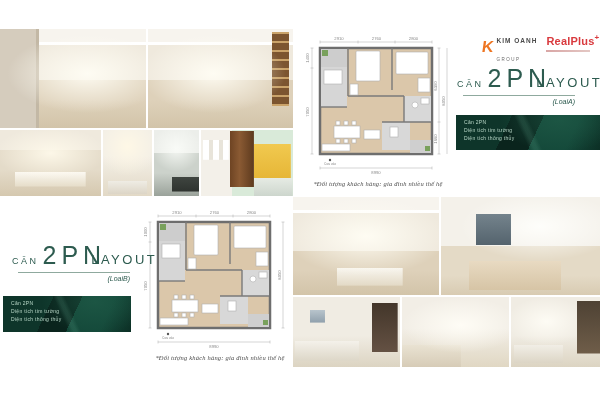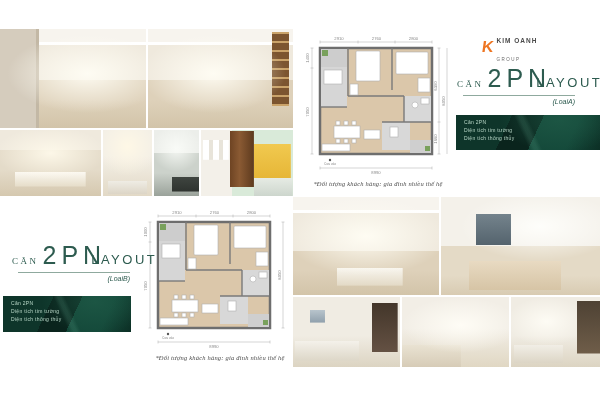--- a/index.html
+++ b/index.html
@@ -76,21 +76,21 @@
   .ko-name{font-size:6.5px;font-weight:bold;color:#4a4a4a;letter-spacing:1px;line-height:7px;}
   .ko-sub{font-size:4.5px;color:#6a6a6a;letter-spacing:1.5px;line-height:5px;}
   .rp{position:relative;padding-top:2px;}
   .rp-name{font-size:11px;font-weight:bold;color:#d93a3e;letter-spacing:.2px;line-height:11px;}
   .rp-plus{font-size:8px;vertical-align:super;}
   .rp-tag{margin-top:1px;height:2px;width:44px;background:linear-gradient(90deg,#c9807f,#d8b0ab);opacity:.7;}
 
   
   .sec-title{position:absolute;color:#2d5b4f;}
   .t-row{display:flex;align-items:baseline;white-space:nowrap;}
-  .t-prefix{font-size:9px;letter-spacing:2.5px;margin-right:4px;font-family:Liberation Serif, serif;}
+  .t-prefix{font-size:9px;letter-spacing:2.5px;margin-right:4px;}
   .t-big{font-size:25px;letter-spacing:5px;font-weight:400;position:relative;z-index:2;}
   .t-suffix{font-size:13px;letter-spacing:2.5px;margin-left:-15px;position:relative;z-index:1;}
   .t-rule{display:flex;flex-direction:column;align-items:flex-end;margin-top:2px;}
   .t-line{width:100%;border-top:1px solid #8fa99e;}
   .t-variant{font-size:7px;font-style:italic;margin-top:2px;color:#2d5b4f;}
 
   
   .infobox{position:absolute;color:#b9d8c8;overflow:hidden;
       background-image:
         linear-gradient(65deg, rgba(0,0,0,0) 46%, rgba(120,200,170,.14) 49% 51%, rgba(0,0,0,0) 54%),
@@ -118,20 +118,24 @@
   <div class="photo p5" style="left:154px;top:130px;width:45px;height:66px;"></div>
   <div class="photo p6" style="left:201px;top:130px;width:92px;height:66px;"></div>
 
   <div class="brand">
     <div class="ko">
       <span class="ko-mark">K</span>
       <span>
         <span class="ko-name">KIM OANH</span><br>
         <span class="ko-sub">GROUP</span>
       </span>
+    </div>
+    <div class="rp">
+      <span class="rp-name"><span>RealPlus</span><span class="rp-plus">+</span></span>
+      <div class="rp-tag"></div>
     </div>
   </div>
 
   <div class="sec-title" style="left:457px;top:64px;width:136px;">
     <div class="t-row">
       <span class="t-prefix">CĂN</span>
       <span class="t-big">2PN</span>
       <span class="t-suffix">LAYOUT</span>
     </div>
     <div class="t-rule" style="width:112px;margin-left:6px;">

